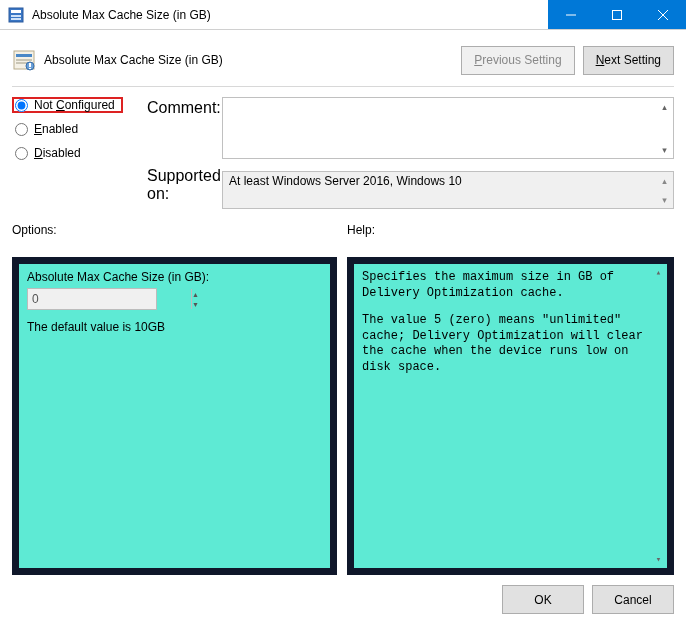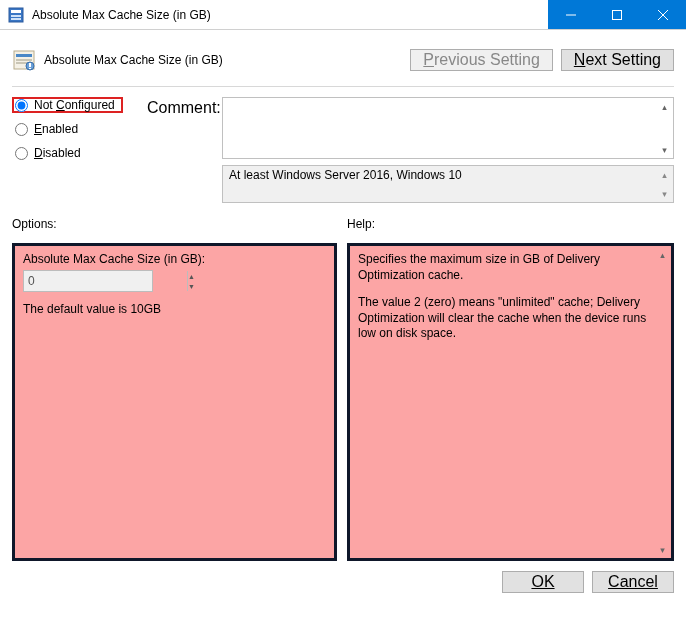--- a/index.html
+++ b/index.html
@@ -57,25 +57,25 @@
   }
   .header-row .gpo-title {
     flex: 1;
     font-size: 12px;
   }
   .nav-buttons {
     display: flex;
     gap: 8px;
   }
   .btn {
-    height: 22px;
+    height: 29px;
     padding: 0 12px;
     background: #e1e1e1;
     border: 1px solid #adadad;
-    font-size: 16px;
+    font-size: 12px;
     cursor: pointer;
     display: inline-flex;
     align-items: center;
     justify-content: center;
     min-width: 82px;
     text-align: right;
   }
   .btn.disabled {
     color: #888;
     background: #f0f0f0;
@@ -124,58 +124,59 @@
     color: #666; font-size: 9px;
   }
   .comment-box .scroll-up { top: 0; }
   .comment-box .scroll-down { bottom: 0; }
   .supported-label {
     grid-column: 2;
     padding-top: 8px;
   }
   .supported-box {
     grid-column: 3;
-    margin-top: 6px;
+    margin-top: 12px;
     height: 38px;
     border: 1px solid #c0c0c0;
     background: #f0f0f0;
     position: relative;
     padding: 2px 20px 2px 6px;
     font-size: 12px;
   }
   .supported-box .scroll-up, .supported-box .scroll-down {
     position: absolute; right: 0; width: 17px; height: 17px;
     display: flex; align-items: center; justify-content: center;
     color: #888; font-size: 9px;
   }
   .supported-box .scroll-up { top: 0; }
   .supported-box .scroll-down { bottom: 0; }
   
   .panels-labels {
     display: grid;
     grid-template-columns: 325px 1fr;
     margin-top: 14px;
-    margin-bottom: 12px;
+    margin-bottom: 20px;
     gap: 10px;
   }
   .panels {
     display: grid;
     grid-template-columns: 325px 1fr;
     gap: 10px;
     height: 318px;
   }
   .panel {
-    border: 3px solid #0f172a;
-    background: #fca5a5;
+    border: 7px solid #0f172a;
+    background: #5eead4;
     padding: 6px 8px;
     position: relative;
     font-size: 12px;
   }
   .panel.help-panel {
     padding-right: 16px;
+    font-family: Liberation Mono, monospace;
   }
   .panel .scroll-up, .panel .scroll-down {
     position: absolute; right: 0; width: 17px; height: 17px;
     display: flex; align-items: center; justify-content: center;
     color: #666; font-size: 9px;
   }
   .panel .scroll-up { top: 0; }
   .panel .scroll-down { bottom: 0; }
   .opt-label { margin-bottom: 4px; }
   .spinner {
@@ -208,21 +209,20 @@
     color: #555;
   }
   .opt-note { margin-top: 10px; }
   .help-text p { margin-bottom: 12px; line-height: 1.3; }
   
   .footer {
     display: flex;
     justify-content: flex-end;
     gap: 8px;
     padding: 10px 12px;
-    text-decoration: underline;
   }
   .u { text-decoration: underline; }
 </style>
 </head>
 <body>
 
 <div class="titlebar">
   <span class="icon">
     <svg viewBox="0 0 16 16">
         <rect x="1" y="1" width="14" height="14" fill="#3a76c4" stroke="#2a5a9e"></rect>
@@ -291,20 +291,21 @@
       <label class="radio-wrap">
         <input type="radio" name="state" style="">
         <span><span class="u">D</span>isabled</span>
       </label>
     </div>
     <div class="label-col">Comment:</div>
     <div class="comment-box">
       <div class="scroll-up">▴</div>
       <div class="scroll-down">▾</div>
     </div>
+    <div class="label-col supported-label">Supported on:</div>
     <div class="supported-box">
       <span>At least Windows Server 2016, Windows 10</span>
       <div class="scroll-up">▴</div>
       <div class="scroll-down">▾</div>
     </div>
   </div>
 
   <div class="panels-labels">
     <div>Options:</div>
     <div>Help:</div>
@@ -318,21 +319,21 @@
         <div class="spins">
           <div>▲</div>
           <div>▼</div>
         </div>
       </div>
       <div class="opt-note">The default value is 10GB</div>
     </div>
     <div class="panel help-panel">
       <div class="help-text">
         <p>Specifies the maximum size in GB of Delivery Optimization cache.</p>
-        <p>The value 2 (zero) means "unlimited" cache; Delivery Optimization will clear the cache when the device runs low on disk space.</p>
+        <p>The value 5 (zero) means "unlimited" cache; Delivery Optimization will clear the cache when the device runs low on disk space.</p>
       </div>
       <div class="scroll-up">▴</div>
       <div class="scroll-down">▾</div>
     </div>
   </div>
 </div>
 
 <div class="footer">
   <button class="btn">OK</button>
   <button class="btn">Cancel</button>

